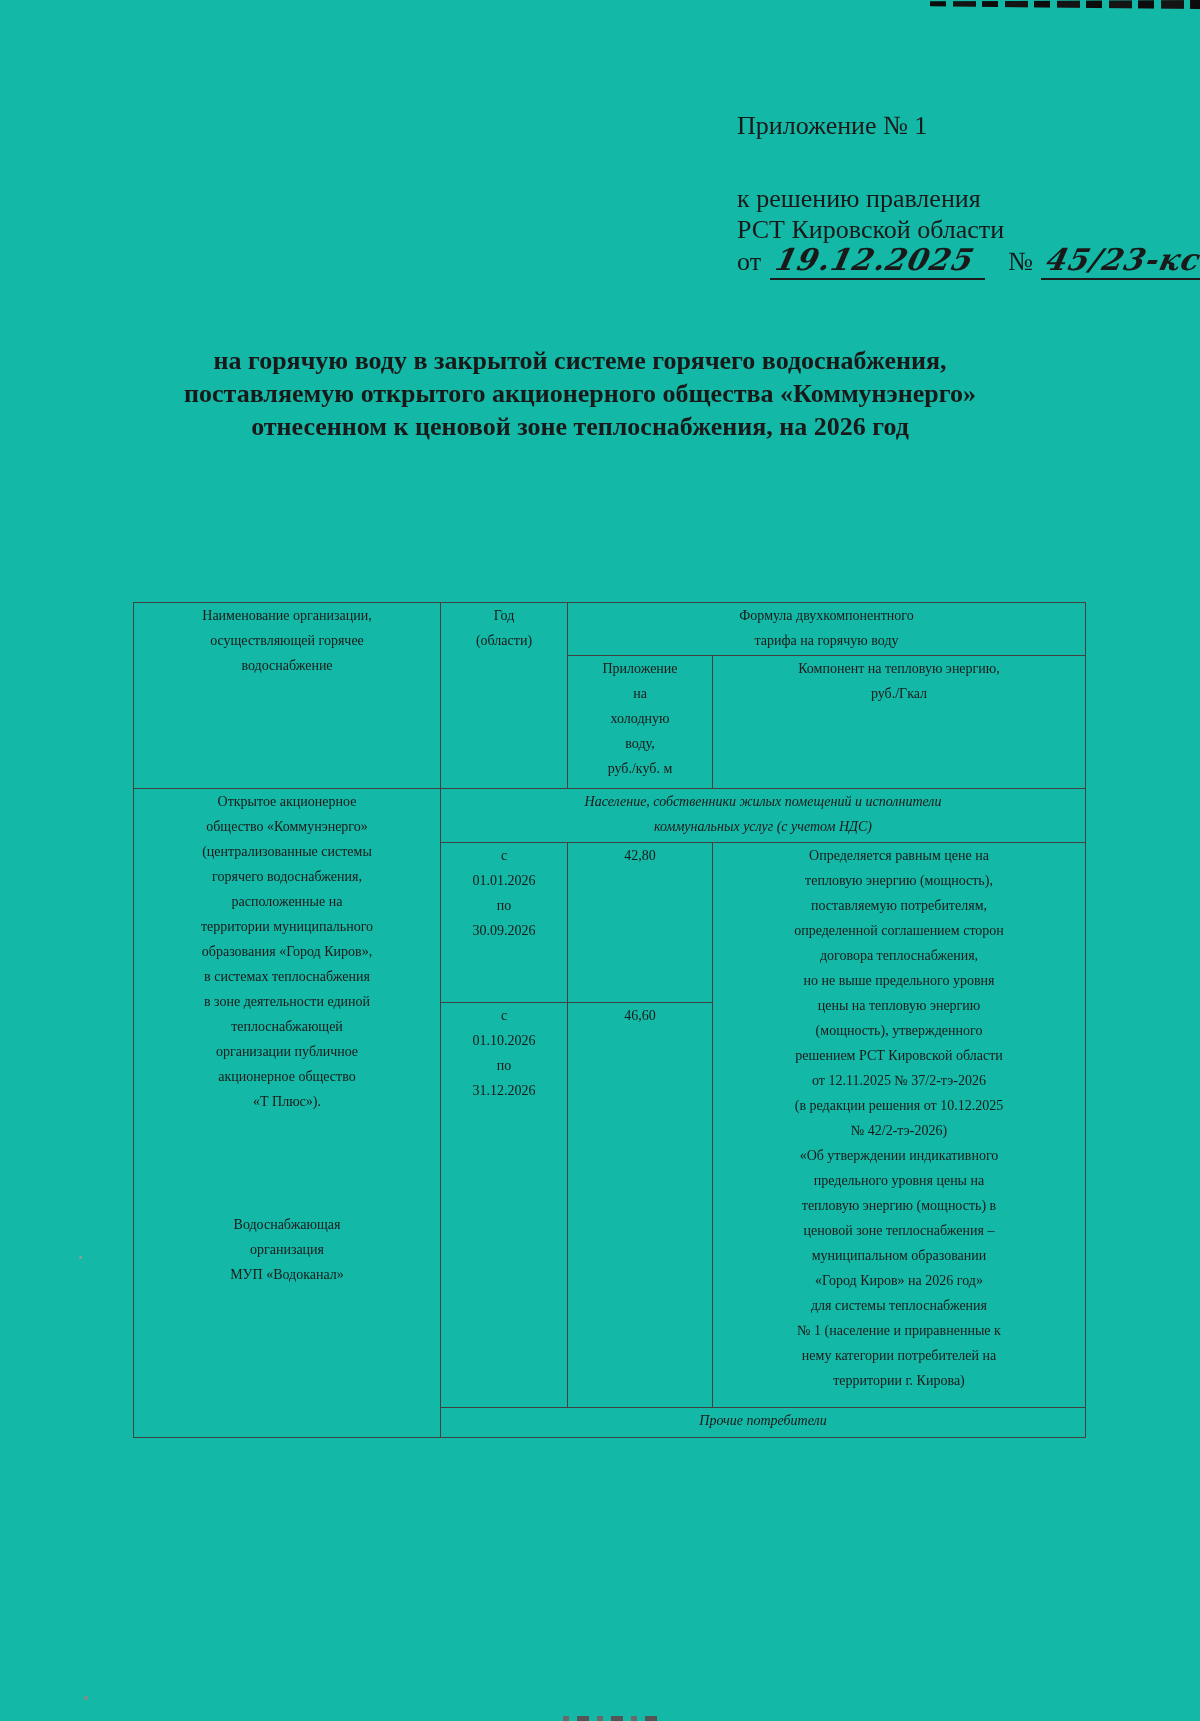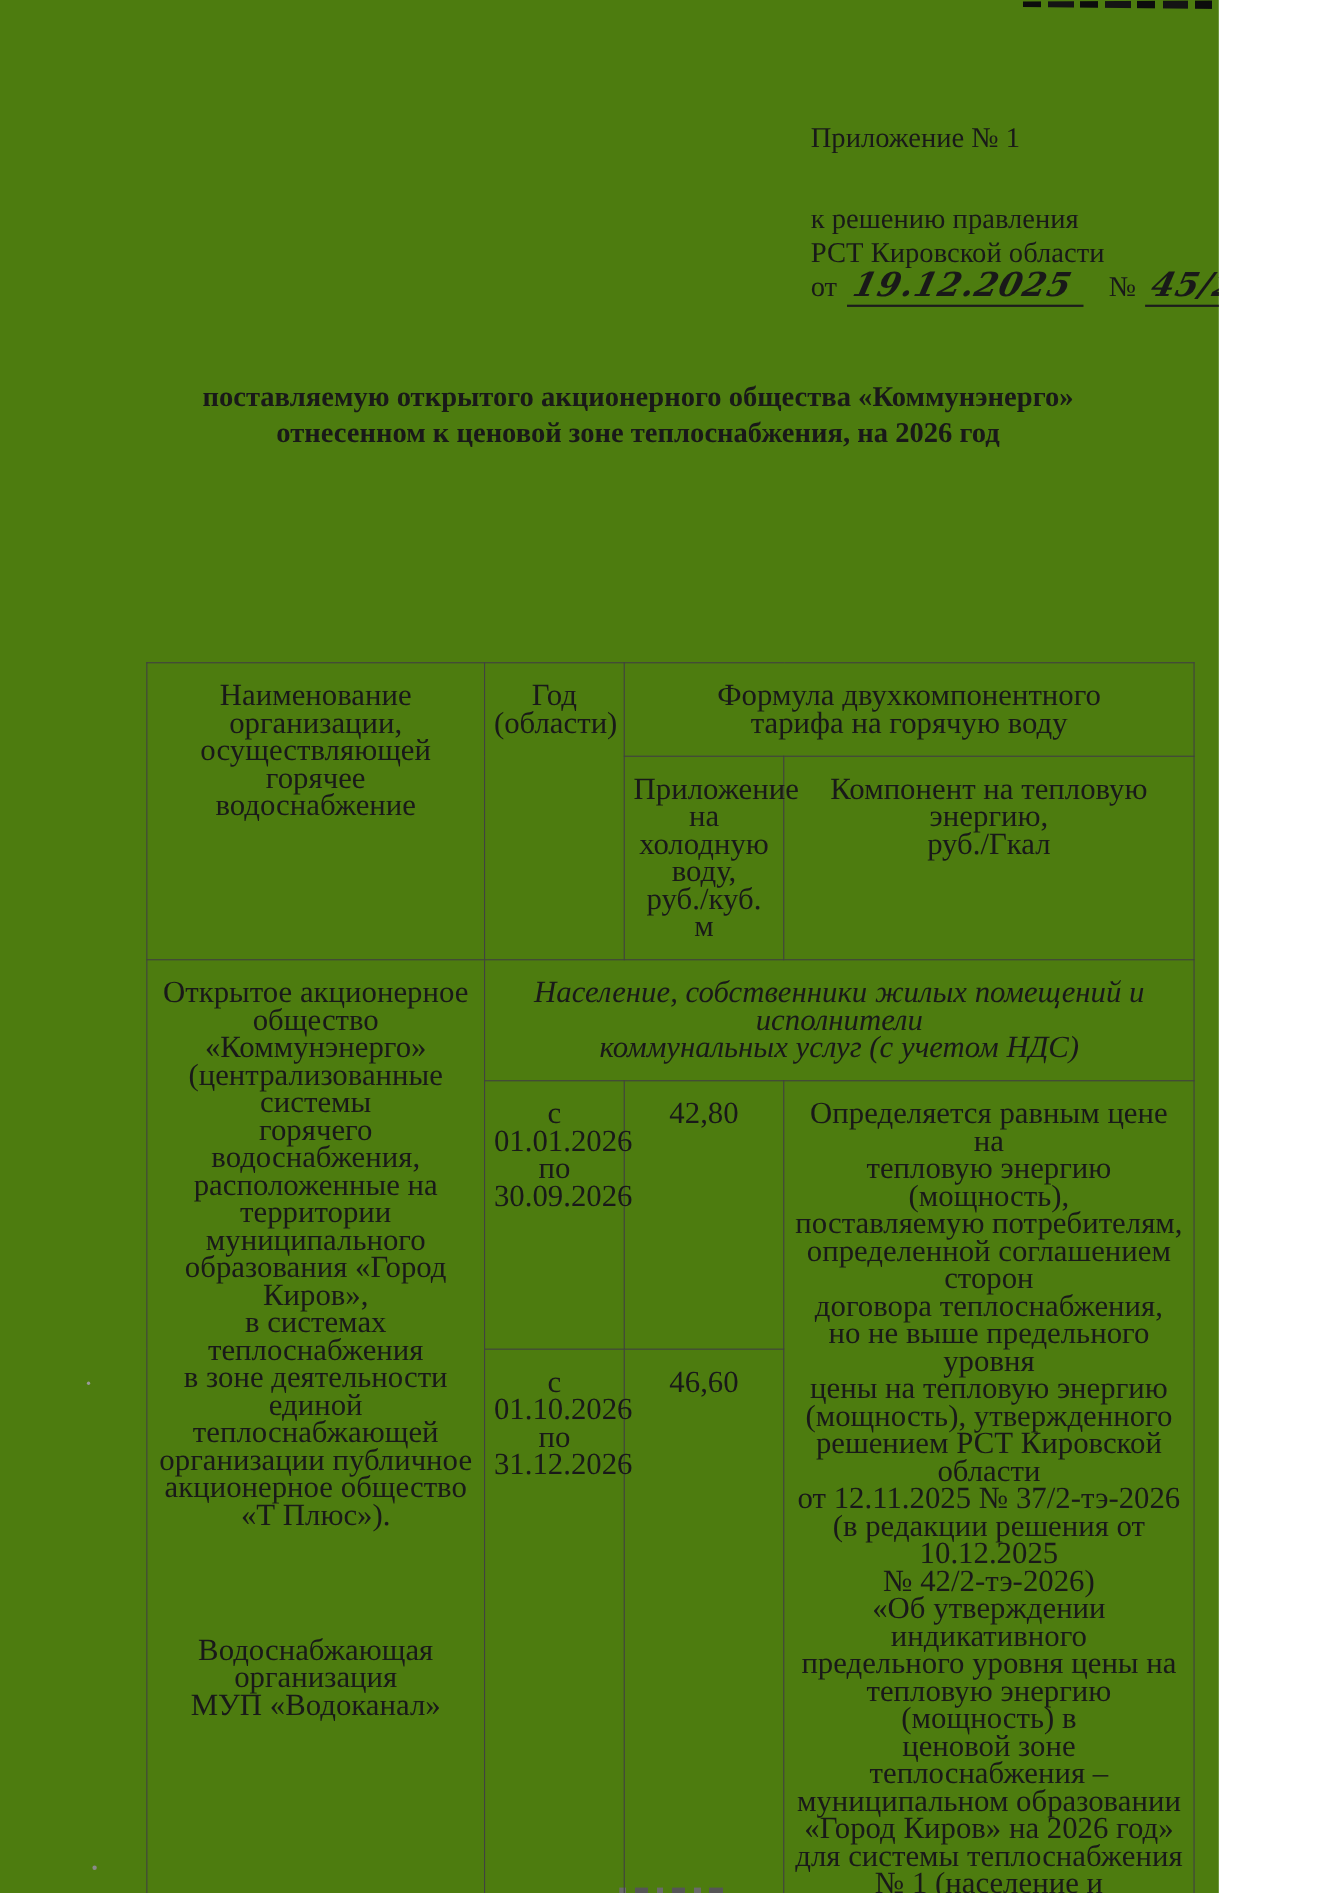--- a/index.html
+++ b/index.html
@@ -1,19 +1,19 @@
 <!DOCTYPE html>
 <html><head>
 <meta charset="utf-8">
 <style>
   html,body { margin:0; padding:0; background:#ffffff; }
   .page {
     position:relative;
-    width:1108px; height:1721px;
-    background:#4d7c0f;
+    width:1200px; height:1721px;
+    background:#14b8a6;
     font-family:"Liberation Serif","DejaVu Serif",serif;
     color:#191919;
     overflow:hidden;
   }
 
   
   .artifact-top {
     position:absolute; top:0; left:930px; width:270px; height:9px;
     background:
       repeating-linear-gradient(90deg,#0c0c0c 0 16px, rgba(0,0,0,0) 16px 23px, #141414 23px 46px, rgba(0,0,0,0) 46px 52px);
@@ -64,22 +64,22 @@
 
   
   table.tariff-table {
     position:absolute; left:133px; top:602px;
     width:952px;
     border-collapse:collapse; table-layout:fixed;
   }
   table.tariff-table td {
     border:1.5px solid #414141;
     vertical-align:top;
-    padding:17px 8px;
-    font-size:28px; line-height:25px;
+    padding:0 8px;
+    font-size:14px; line-height:25px;
     text-align:center;
   }
   table.tariff-table td div { white-space:pre-line; }
   tr.r1 { height:53px; }
   tr.r2 { height:133px; }
   tr.r3 { height:54px;margin-top:12px; }
   tr.r4 { height:160px; }
   tr.r5 { height:405px; }
   tr.r6 { height:30px; }
   td.left { text-align:left;font-style:italic; }
@@ -103,20 +103,21 @@
     <div>РСТ Кировской области</div>
     <div class="date-line">
       <span>от</span>
       <span class="uline"><span class="hand">19.12.2025</span></span>
       <span class="num-prefix">№</span>
       <span class="uline"><span class="hand">45/23-кс-2026</span></span>
     </div>
   </div>
 
   <div class="title">
+    <div>на горячую воду в закрытой системе горячего водоснабжения,</div>
     <div>поставляемую открытого акционерного общества «Коммунэнерго»</div>
     <div>отнесенном к ценовой зоне теплоснабжения, на 2026 год</div>
   </div>
 
   <table class="tariff-table">
     <colgroup>
       <col style="width:307px">
       <col style="width:127px">
       <col style="width:145px">
       <col style="width:373px">

